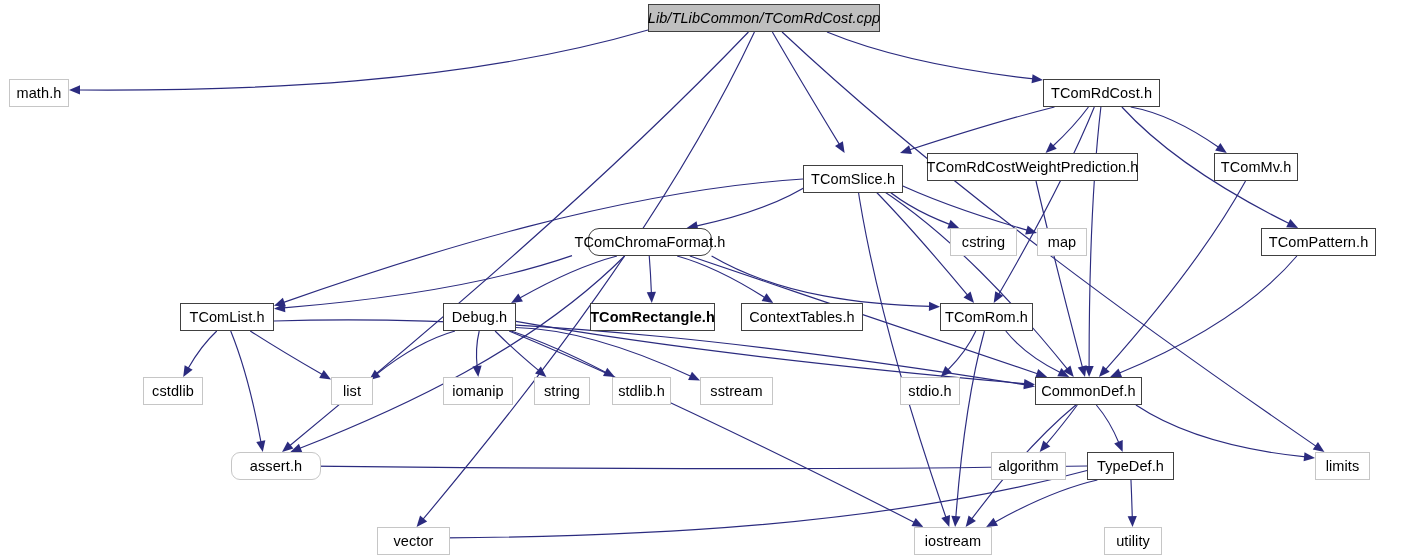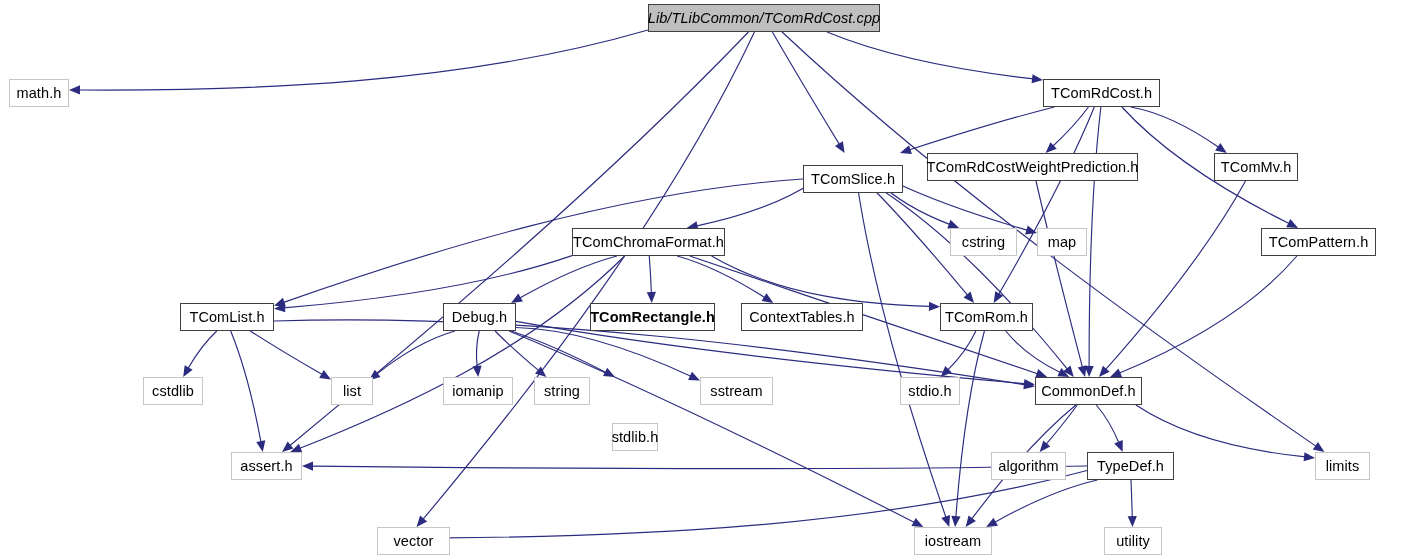--- a/index.html
+++ b/index.html
@@ -190,21 +190,21 @@
       </div>
       <div class="node-box strong" style="left: 1261px; top: 228px; width: 115px;">
         <span>TComPattern.h</span>
       </div>
       <div class="node-box" style="left: 950px; top: 228px; width: 67px;">
         <span>cstring</span>
       </div>
       <div class="node-box" style="left: 1037px; top: 228px; width: 50px;">
         <span>map</span>
       </div>
-      <div class="node-box strong" style="left: 572px; top: 228px; width: 153px;">
+      <div class="node-box strong" style="left: 588px; top: 228px; width: 124px; border-radius: 11px;">
         <span>TComChromaFormat.h</span>
       </div>
       <div class="node-box strong" style="left: 180px; top: 303px; width: 94px;">
         <span>TComList.h</span>
       </div>
       <div class="node-box strong" style="left: 443px; top: 303px; width: 73px;">
         <span>Debug.h</span>
       </div>
       <div class="node-box strong" style="left: 590px; top: 303px; width: 125px; font-weight: bold;">
         <span>TComRectangle.h</span>
@@ -220,42 +220,42 @@
       </div>
       <div class="node-box" style="left: 331px; top: 377px; width: 42px;">
         <span>list</span>
       </div>
       <div class="node-box" style="left: 443px; top: 377px; width: 70px;">
         <span>iomanip</span>
       </div>
       <div class="node-box" style="left: 534px; top: 377px; width: 56px;">
         <span>string</span>
       </div>
-      <div class="node-box" style="left: 612px; top: 377px; width: 46px; margin-top: 46px;">
+      <div class="node-box" style="left: 612px; top: 377px; width: 59px;">
         <span>stdlib.h</span>
       </div>
       <div class="node-box" style="left: 700px; top: 377px; width: 73px;">
         <span>sstream</span>
       </div>
       <div class="node-box" style="left: 900px; top: 377px; width: 60px;">
         <span>stdio.h</span>
       </div>
       <div class="node-box strong" style="left: 1035px; top: 377px; width: 107px;">
         <span>CommonDef.h</span>
       </div>
       <div class="node-box" style="left: 991px; top: 452px; width: 75px;">
         <span>algorithm</span>
       </div>
       <div class="node-box strong" style="left: 1087px; top: 452px; width: 87px;">
         <span>TypeDef.h</span>
       </div>
       <div class="node-box" style="left: 1315px; top: 452px; width: 55px;">
         <span>limits</span>
       </div>
-      <div class="node-box" style="left: 231px; top: 452px; width: 71px;">
+      <div class="node-box" style="left: 231px; top: 452px; width: 90px; border-radius: 9px;">
         <span>assert.h</span>
       </div>
       <div class="node-box" style="left: 377px; top: 527px; width: 73px;">
         <span>vector</span>
       </div>
       <div class="node-box" style="left: 914px; top: 527px; width: 78px;">
         <span>iostream</span>
       </div>
       <div class="node-box" style="left: 1104px; top: 527px; width: 58px;">
         <span>utility</span>

